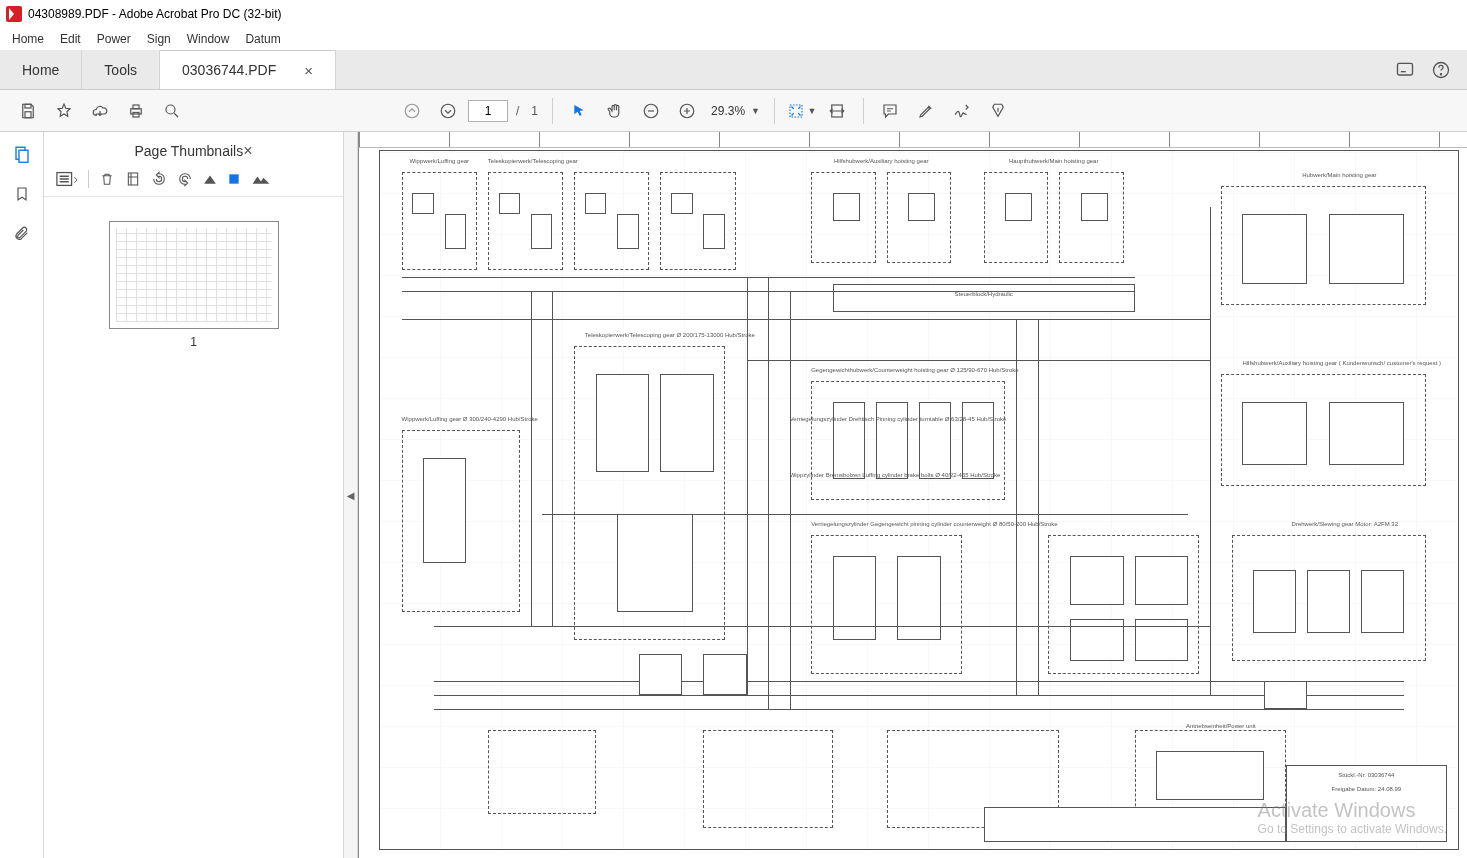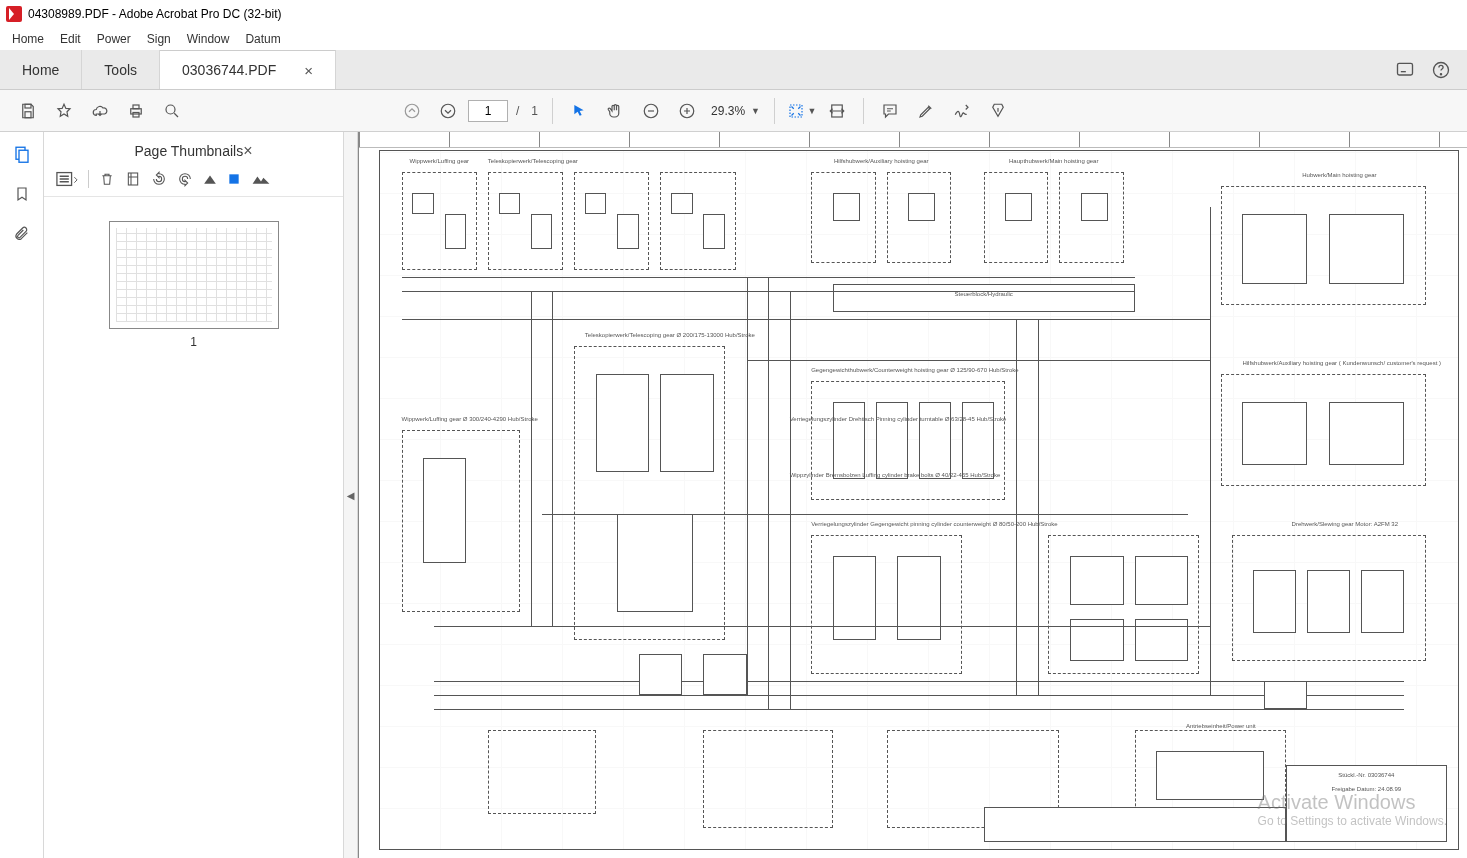--- a/index.html
+++ b/index.html
@@ -72,21 +72,21 @@
   repeating-linear-gradient(0deg, transparent 0 40px, #eee 40px 41px),
   repeating-linear-gradient(90deg, transparent 0 60px, #eee 60px 61px);
   opacity: .4; }
 .sch-block { position: absolute; border: 1px dashed #555; }
 .sch-box { position: absolute; border: 1px solid #555; background: #fff; }
 .sch-line-h { position: absolute; height: 1px; background: #555; }
 .sch-line-v { position: absolute; width: 1px; background: #555; }
 .sch-label { position: absolute; font-size: 6px; color: #555; white-space: nowrap; text-align: center; }
 
 
-.watermark { position: absolute; right: 20px; bottom: 30px; font-size: 20px; color: rgba(120, 120, 120, .45); line-height: 1.2; text-align: left; pointer-events: none; }
+.watermark { position: absolute; right: 20px; bottom: 22px; font-size: 20px; color: rgba(120, 120, 120, .45); line-height: 1.2; text-align: left; pointer-events: none; }
 .watermark .sub { font-size: 12px; }
 
 svg { display: block; }
 </style>
 </head>
 <body>
 
 <div class="title-bar">
   <div class="app-icon"></div>
   <div class="title-text">04308989.PDF - Adobe Acrobat Pro DC (32-bit)</div>

